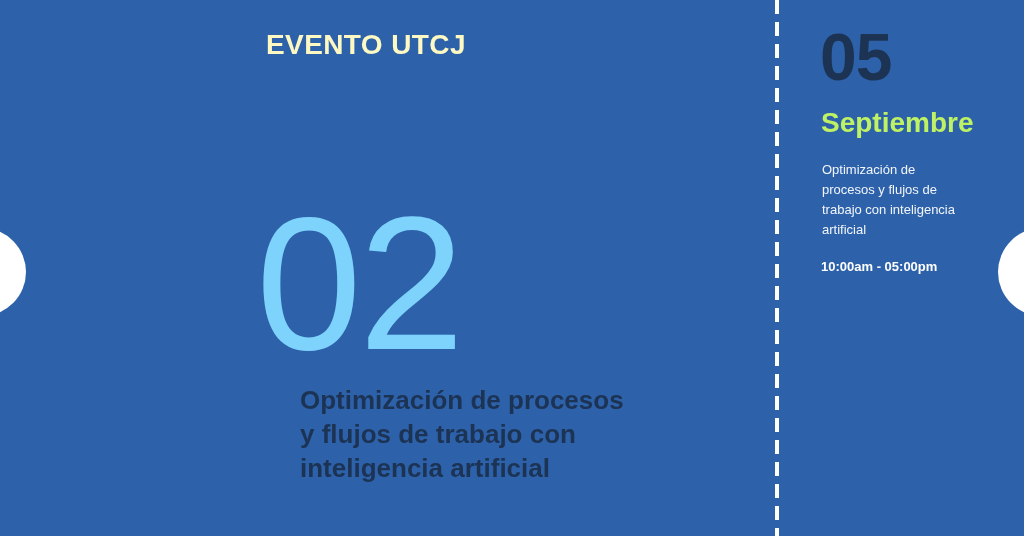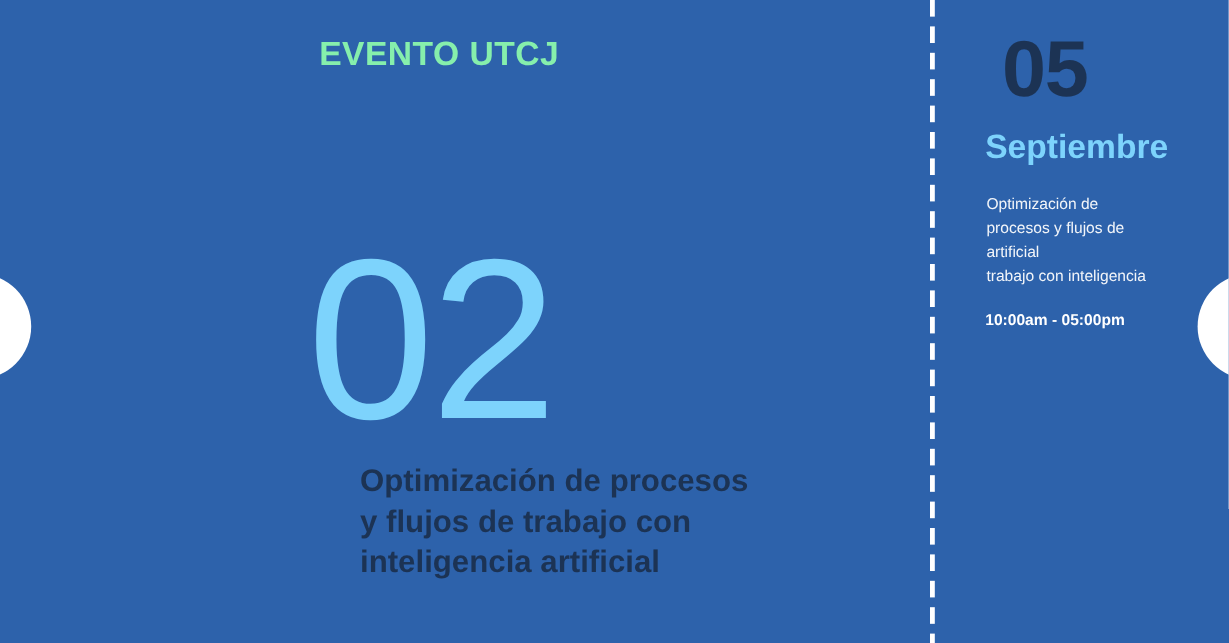--- a/index.html
+++ b/index.html
@@ -62,21 +62,21 @@
     width: 775px;
     height: 536px;
   }
   .eyebrow {
     position: absolute;
     left: 266px;
     top: 29px;
     font-size: 28px;
     font-weight: bold;
     letter-spacing: 0.4px;
-    color: #86efac;
+    color: #fef9c3;
     white-space: nowrap;
   }
   .big-number {
     position: absolute;
     left: 256px;
     top: 196px;
     font-size: 190px;
     line-height: 175px;
     font-weight: normal;
     letter-spacing: -3px;
@@ -109,30 +109,29 @@
   .stub-day {
     position: absolute;
     left: 41px;
     top: 22px;
     font-size: 66px;
     line-height: 70px;
     font-weight: bold;
     letter-spacing: -1px;
     color: #1c3354;
     white-space: nowrap;
-    margin-left: 15px;
   }
   .stub-month {
     position: absolute;
     left: 42px;
     top: 107px;
     font-size: 28px;
     line-height: 32px;
     font-weight: bold;
-    color: #7dd3fc;
+    color: #bef264;
     white-space: nowrap;
   }
   .stub-desc {
     position: absolute;
     left: 43px;
     top: 160px;
     width: 152px;
     font-size: 13px;
     line-height: 20px;
     color: #f2f5f9;
@@ -170,22 +169,22 @@
   <div class="perforation"></div>
 
   <div class="stub-panel">
     <div class="stub-day">05</div>
 
     <div class="stub-month">Septiembre</div>
 
     <div class="stub-desc">
       <span class="line">Optimización de</span>
       <span class="line">procesos y flujos de</span>
+      <span class="line">trabajo con inteligencia</span>
       <span class="line">artificial</span>
-      <span class="line">trabajo con inteligencia</span>
     </div>
 
     <div class="stub-time">10:00am - 05:00pm</div>
   </div>
 
   <div class="notch notch-left"></div>
   <div class="notch notch-right"></div>
 
 </div>
 

